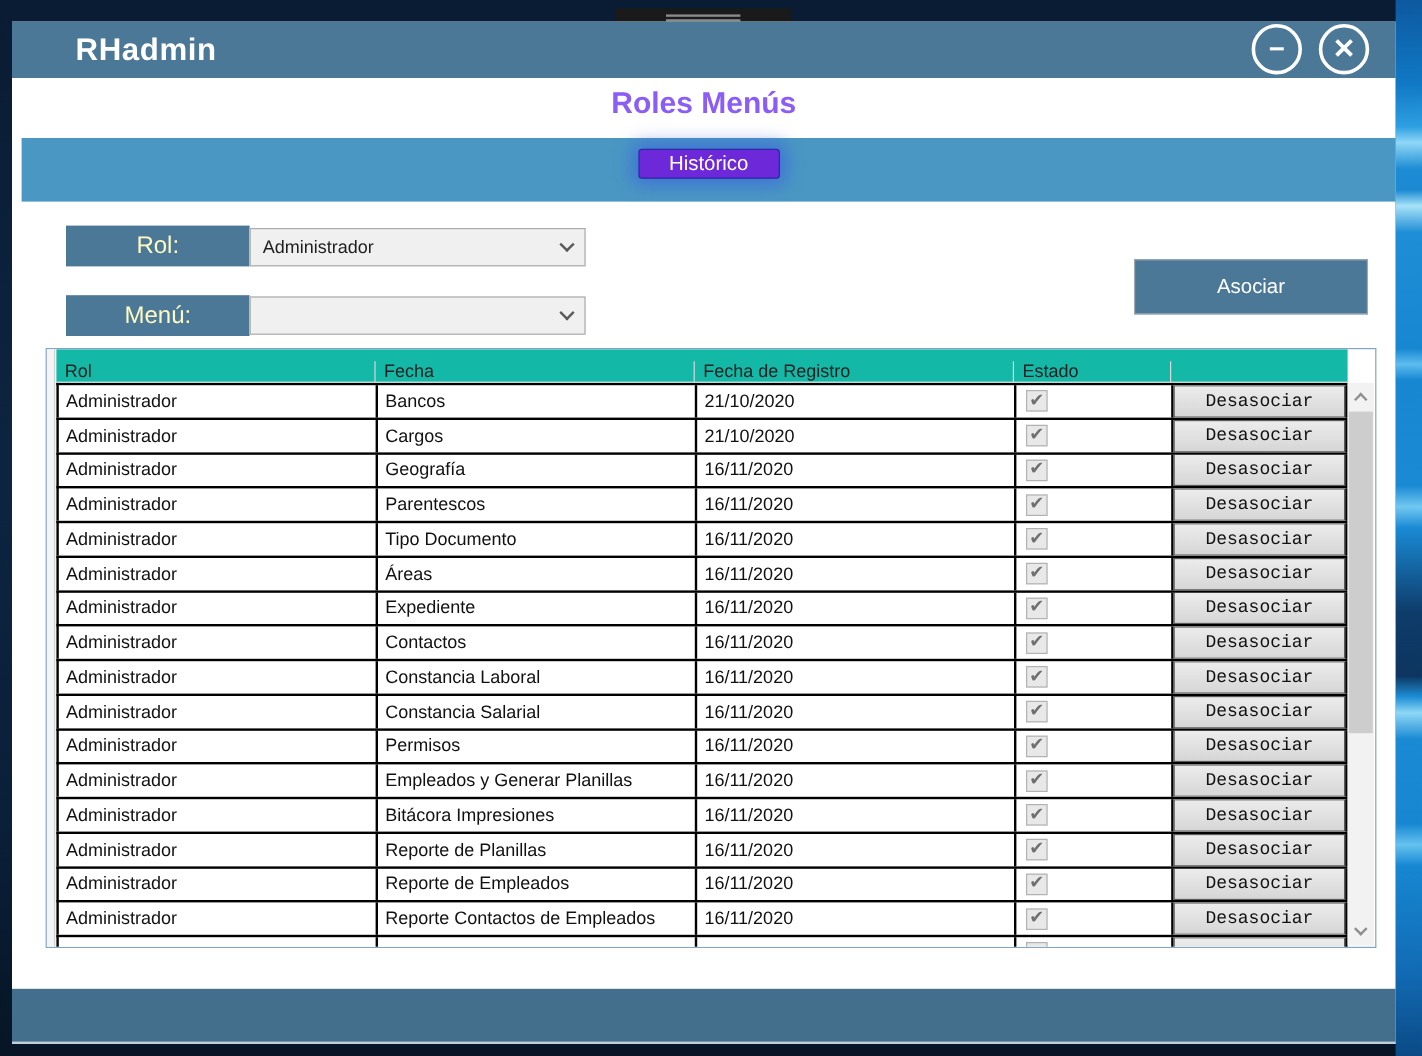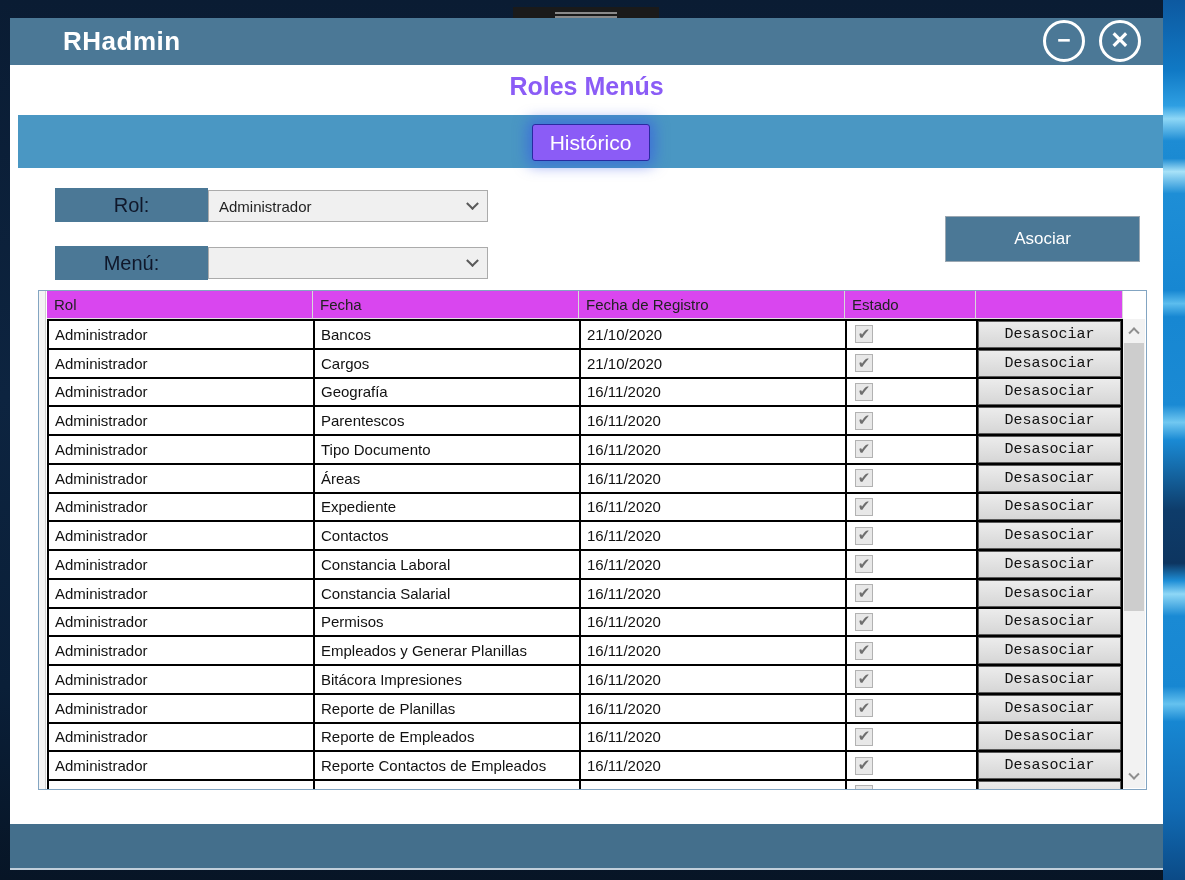--- a/index.html
+++ b/index.html
@@ -49,29 +49,29 @@
   .heading {
     position:absolute; left:0; right:0; top:54px; text-align:center;
     color:#8b5cf6; font-size:25px; font-weight:bold;
   }
   .band {
     position:absolute; left:8px; right:0; top:97px; height:53px;
     background:#4a97c3;
   }
   .historico {
     position:absolute; left:50%; top:9px; transform:translateX(-50%);
-    width:118px; height:37px; background:#8b5cf6; color:#ffffff;
-    font-size:21px; font-family:"Liberation Sans",sans-serif;
+    width:118px; height:25px; background:#6d28d9; color:#ffffff;
+    font-size:17px; font-family:"Liberation Sans",sans-serif;
     border:1px solid #2a2aa0; border-radius:3px; cursor:pointer;
     box-shadow:0 0 14px 5px rgba(55,85,230,0.55);
   }
 
   .f-label {
     position:absolute; width:153px; height:34px; background:#4b7896;
-    color:#0f172a; font-size:20px; display:flex; align-items:center; justify-content:center;
+    color:#fef9c3; font-size:20px; display:flex; align-items:center; justify-content:center;
   }
   .combo {
     position:absolute; width:280px; height:32px; background:#f0f0f0;
     border:1px solid #ababab; display:flex; align-items:center;
     padding:0 10px; cursor:pointer;
   }
   .combo-val { flex:1; font-size:15px; color:#1f1f1f; }
   .chev {
     width:9px; height:9px; border-right:2px solid #5a5a5a; border-bottom:2px solid #5a5a5a;
     transform:rotate(45deg) translate(-2px,-2px);
@@ -91,21 +91,21 @@
   
   .grid {
     position:absolute; left:28px; top:272px; width:1109px; height:500px;
     background:#ffffff; border:1px solid #83a5c2; overflow:hidden;
   }
   .rowhead-strip {
     position:absolute; left:0; top:0; bottom:0; width:7px;
     background:#f4f4f4; border-right:1px solid #d0d0d0;
   }
   .g-header {
-    margin-left:8px; margin-right:23px; height:28px; display:flex; background:#d946ef;
+    margin-left:8px; margin-right:23px; height:28px; display:flex; background:#14b8a6;align-items:flex-end;
   }
   .h-cell {
     font-size:15px; color:#222; padding-left:7px; display:flex; align-items:center;
     border-right:1px solid #d8d8d8; border-bottom:1px solid #e2e2e2;
   }
   .g-rows { margin-left:8px; margin-right:23px; }
   .g-row {
     display:flex; height:28.75px; border-top:2px solid #000;
     border-left:2px solid #000; background:#fff;
   }

